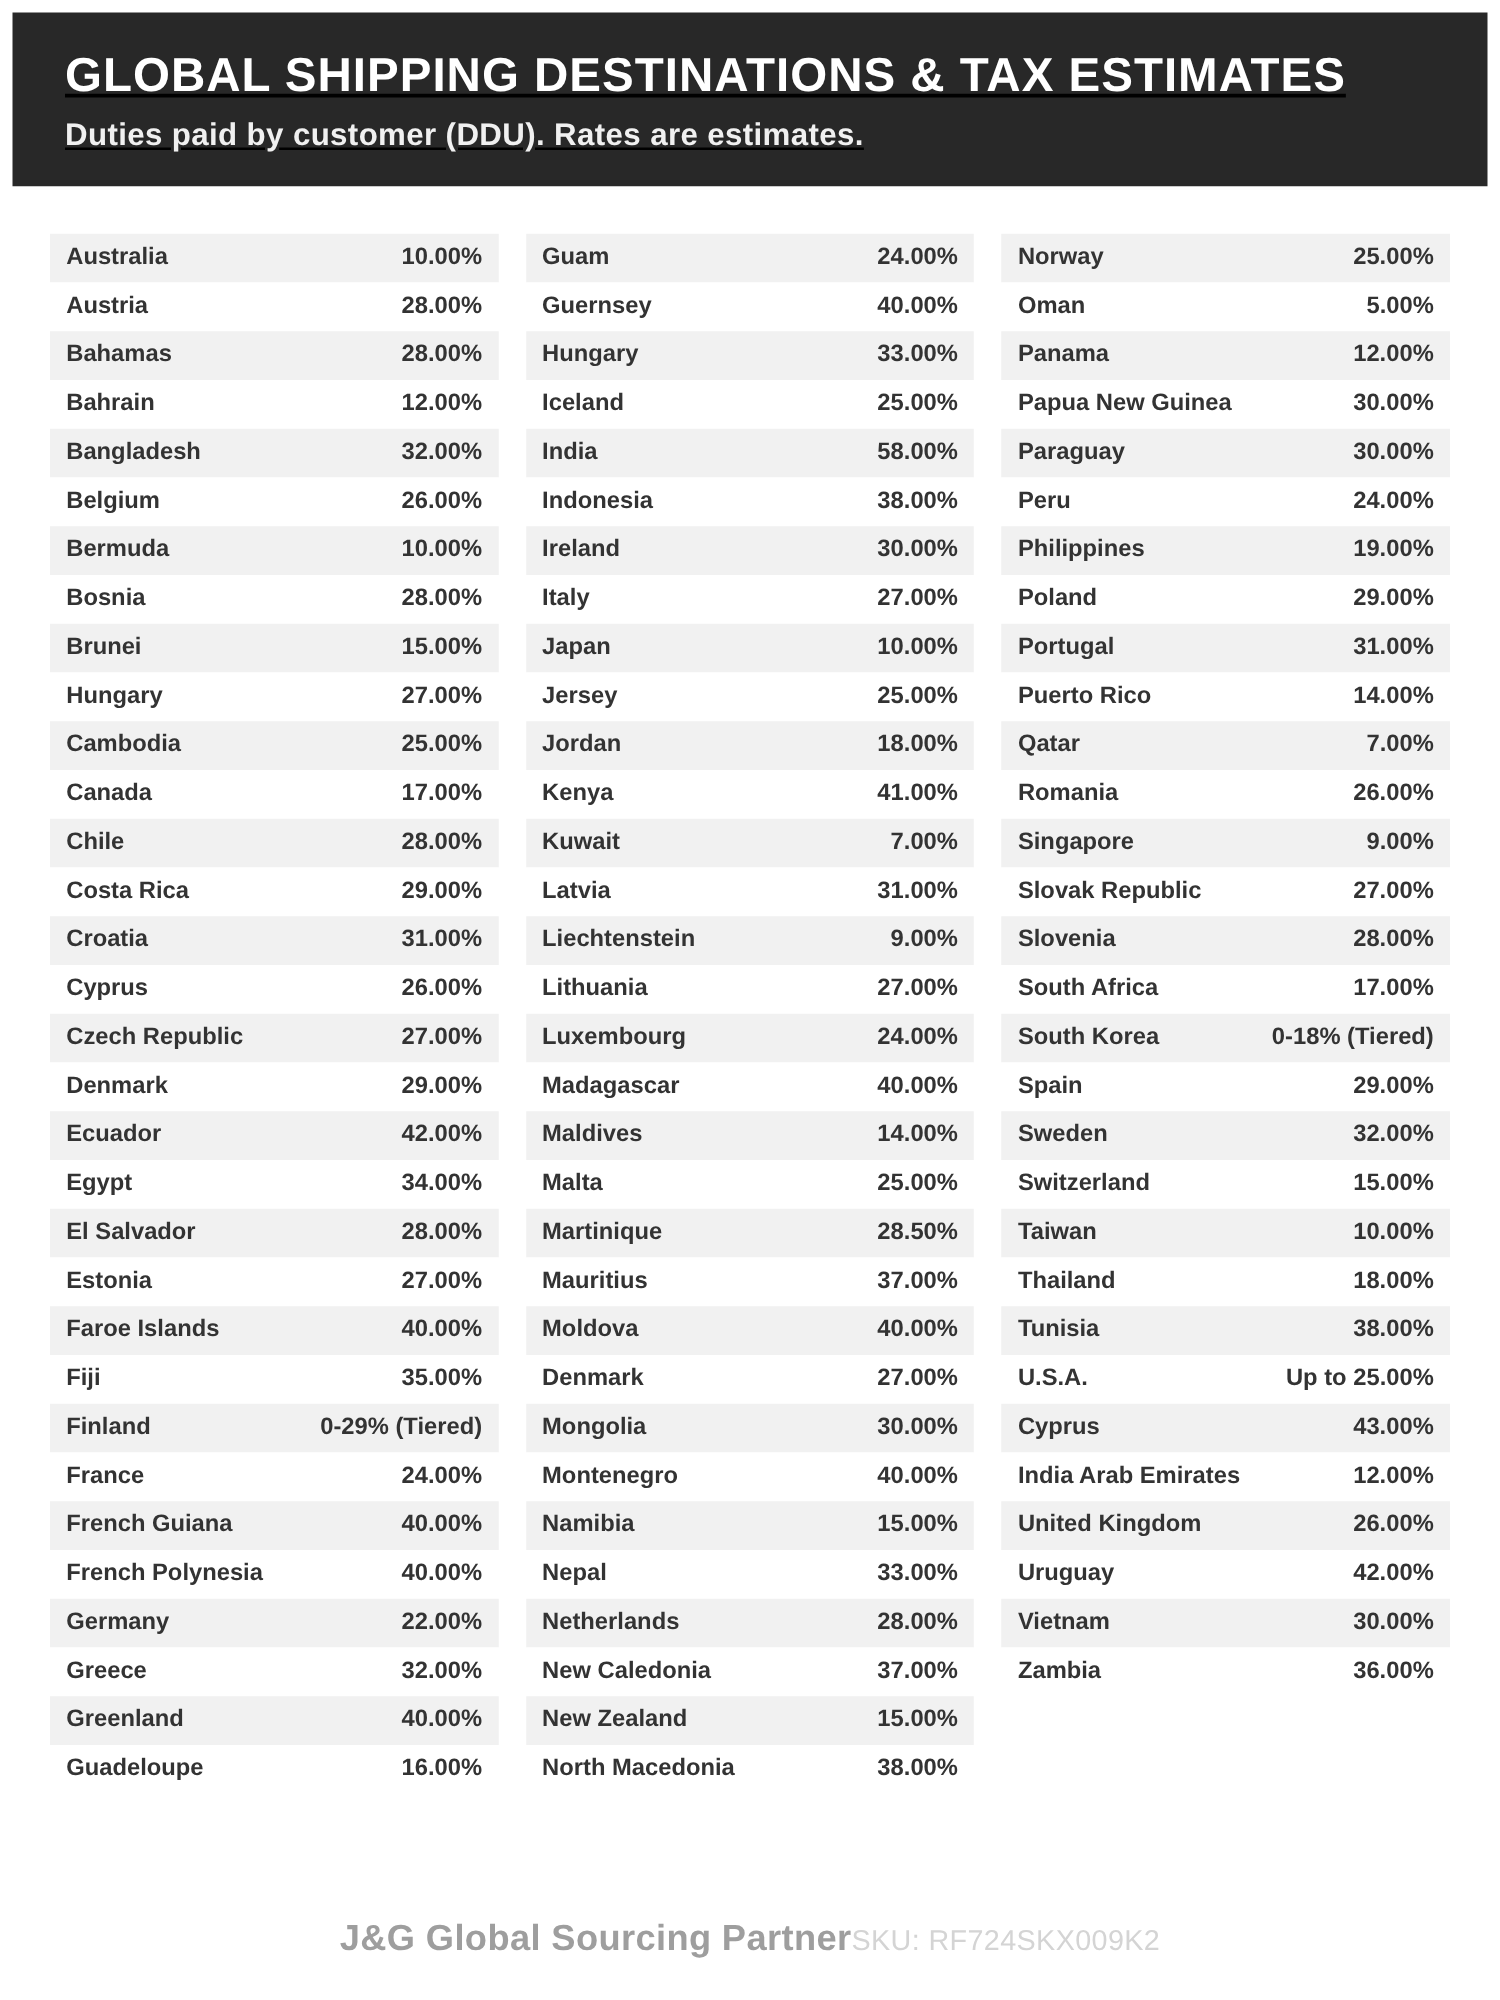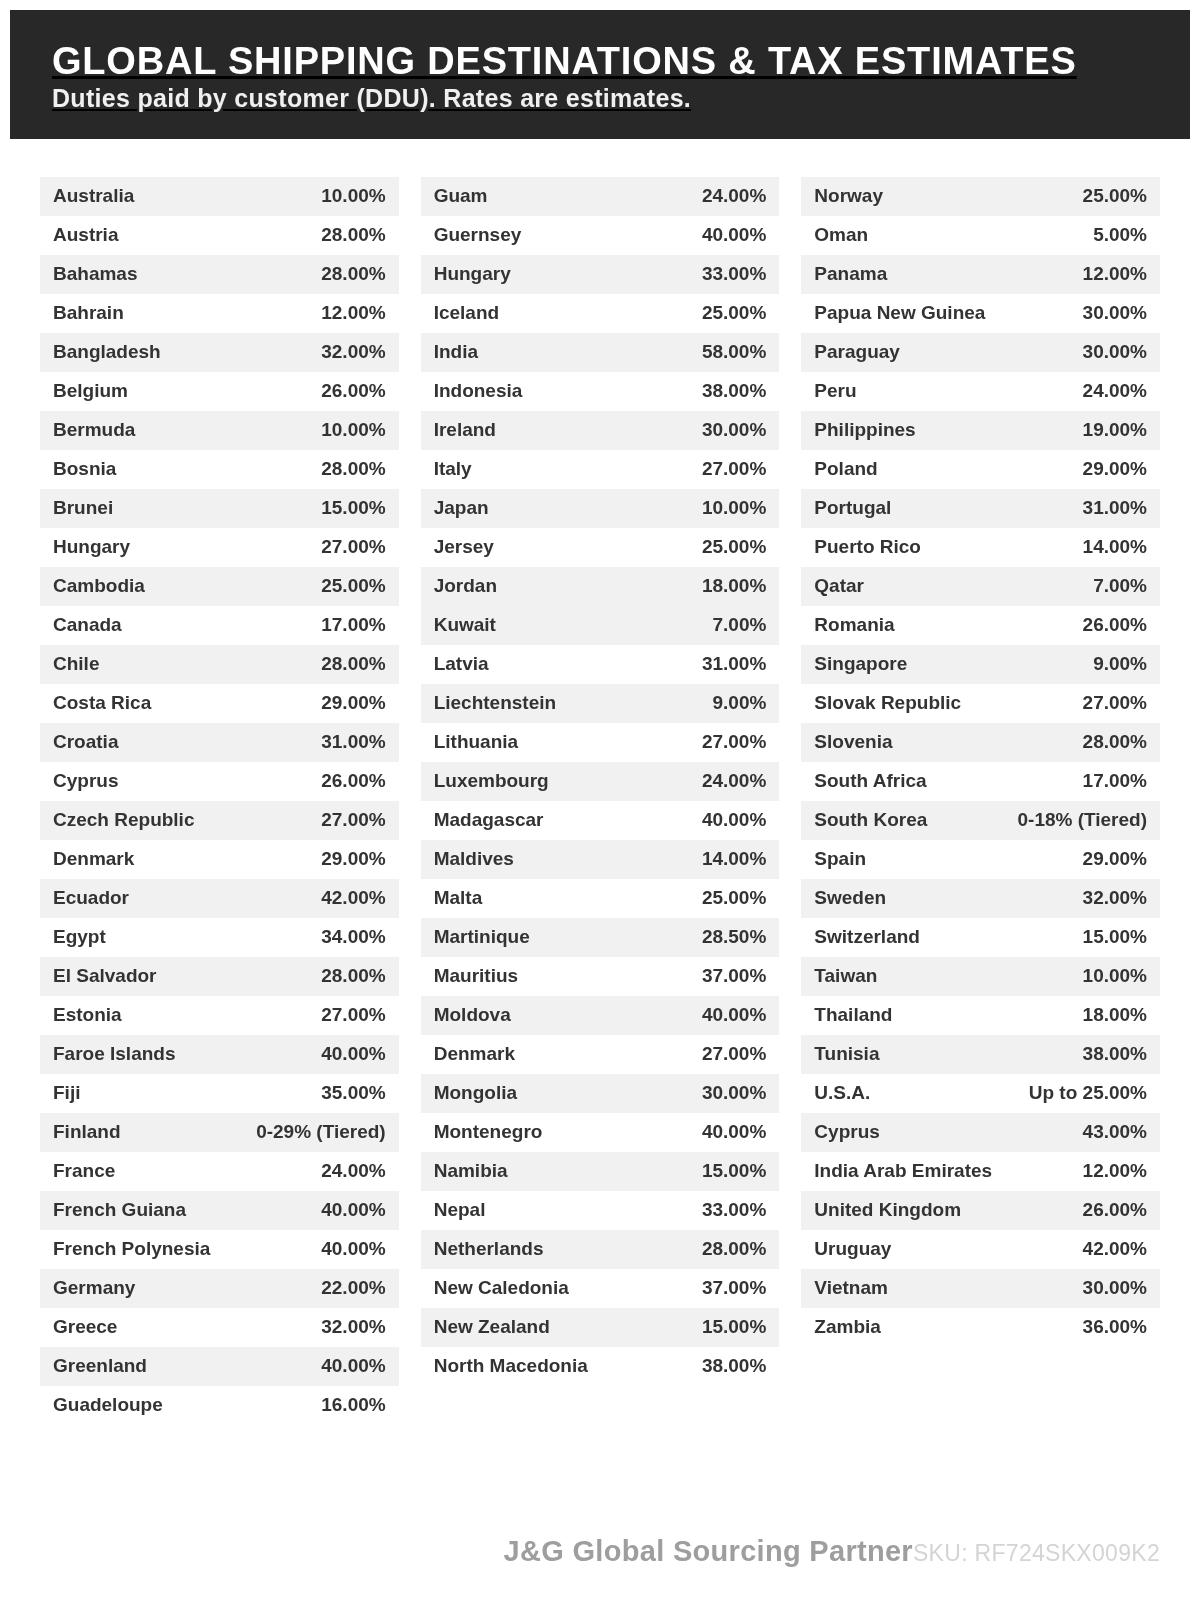--- a/index.html
+++ b/index.html
@@ -28,20 +28,21 @@
   }
   .header h1 {
     color: var(--title-color, #ffffff);
     font-size: 38px;
     font-weight: 700;
     letter-spacing: 0.8px;
     line-height: 1.15;
     white-space: nowrap;
   }
   .header p {
+    margin-top: 10px;
     color: var(--subtitle-color, #f0f0f0);
     font-size: 25px;
     font-weight: 700;
     letter-spacing: 0.3px;
   }
 
   
   .table {
     display: flex;
     gap: 22px;
@@ -77,21 +78,21 @@
     text-align: right;
   }
 
   
   .footer {
     position: absolute;
     left: 40px;
     right: 40px;
     bottom: 42px;
     display: flex;
-    justify-content: flex-end;
+    justify-content: center;
     align-items: baseline;
   }
   .brand {
     font-size: 29px;
     font-weight: 700;
     color: var(--brand-color, #9e9e9e);
     letter-spacing: 0.3px;
   }
   .sku {
     font-size: 23px;
@@ -279,20 +280,24 @@
           <span class="rate">10.00%</span>
         </div>
         <div class="row">
           <span class="country">Jersey</span>
           <span class="rate">25.00%</span>
         </div>
         <div class="row alt">
           <span class="country">Jordan</span>
           <span class="rate">18.00%</span>
         </div>
+        <div class="row">
+          <span class="country">Kenya</span>
+          <span class="rate">41.00%</span>
+        </div>
         <div class="row alt">
           <span class="country">Kuwait</span>
           <span class="rate">7.00%</span>
         </div>
         <div class="row">
           <span class="country">Latvia</span>
           <span class="rate">31.00%</span>
         </div>
         <div class="row alt">
           <span class="country">Liechtenstein</span>

